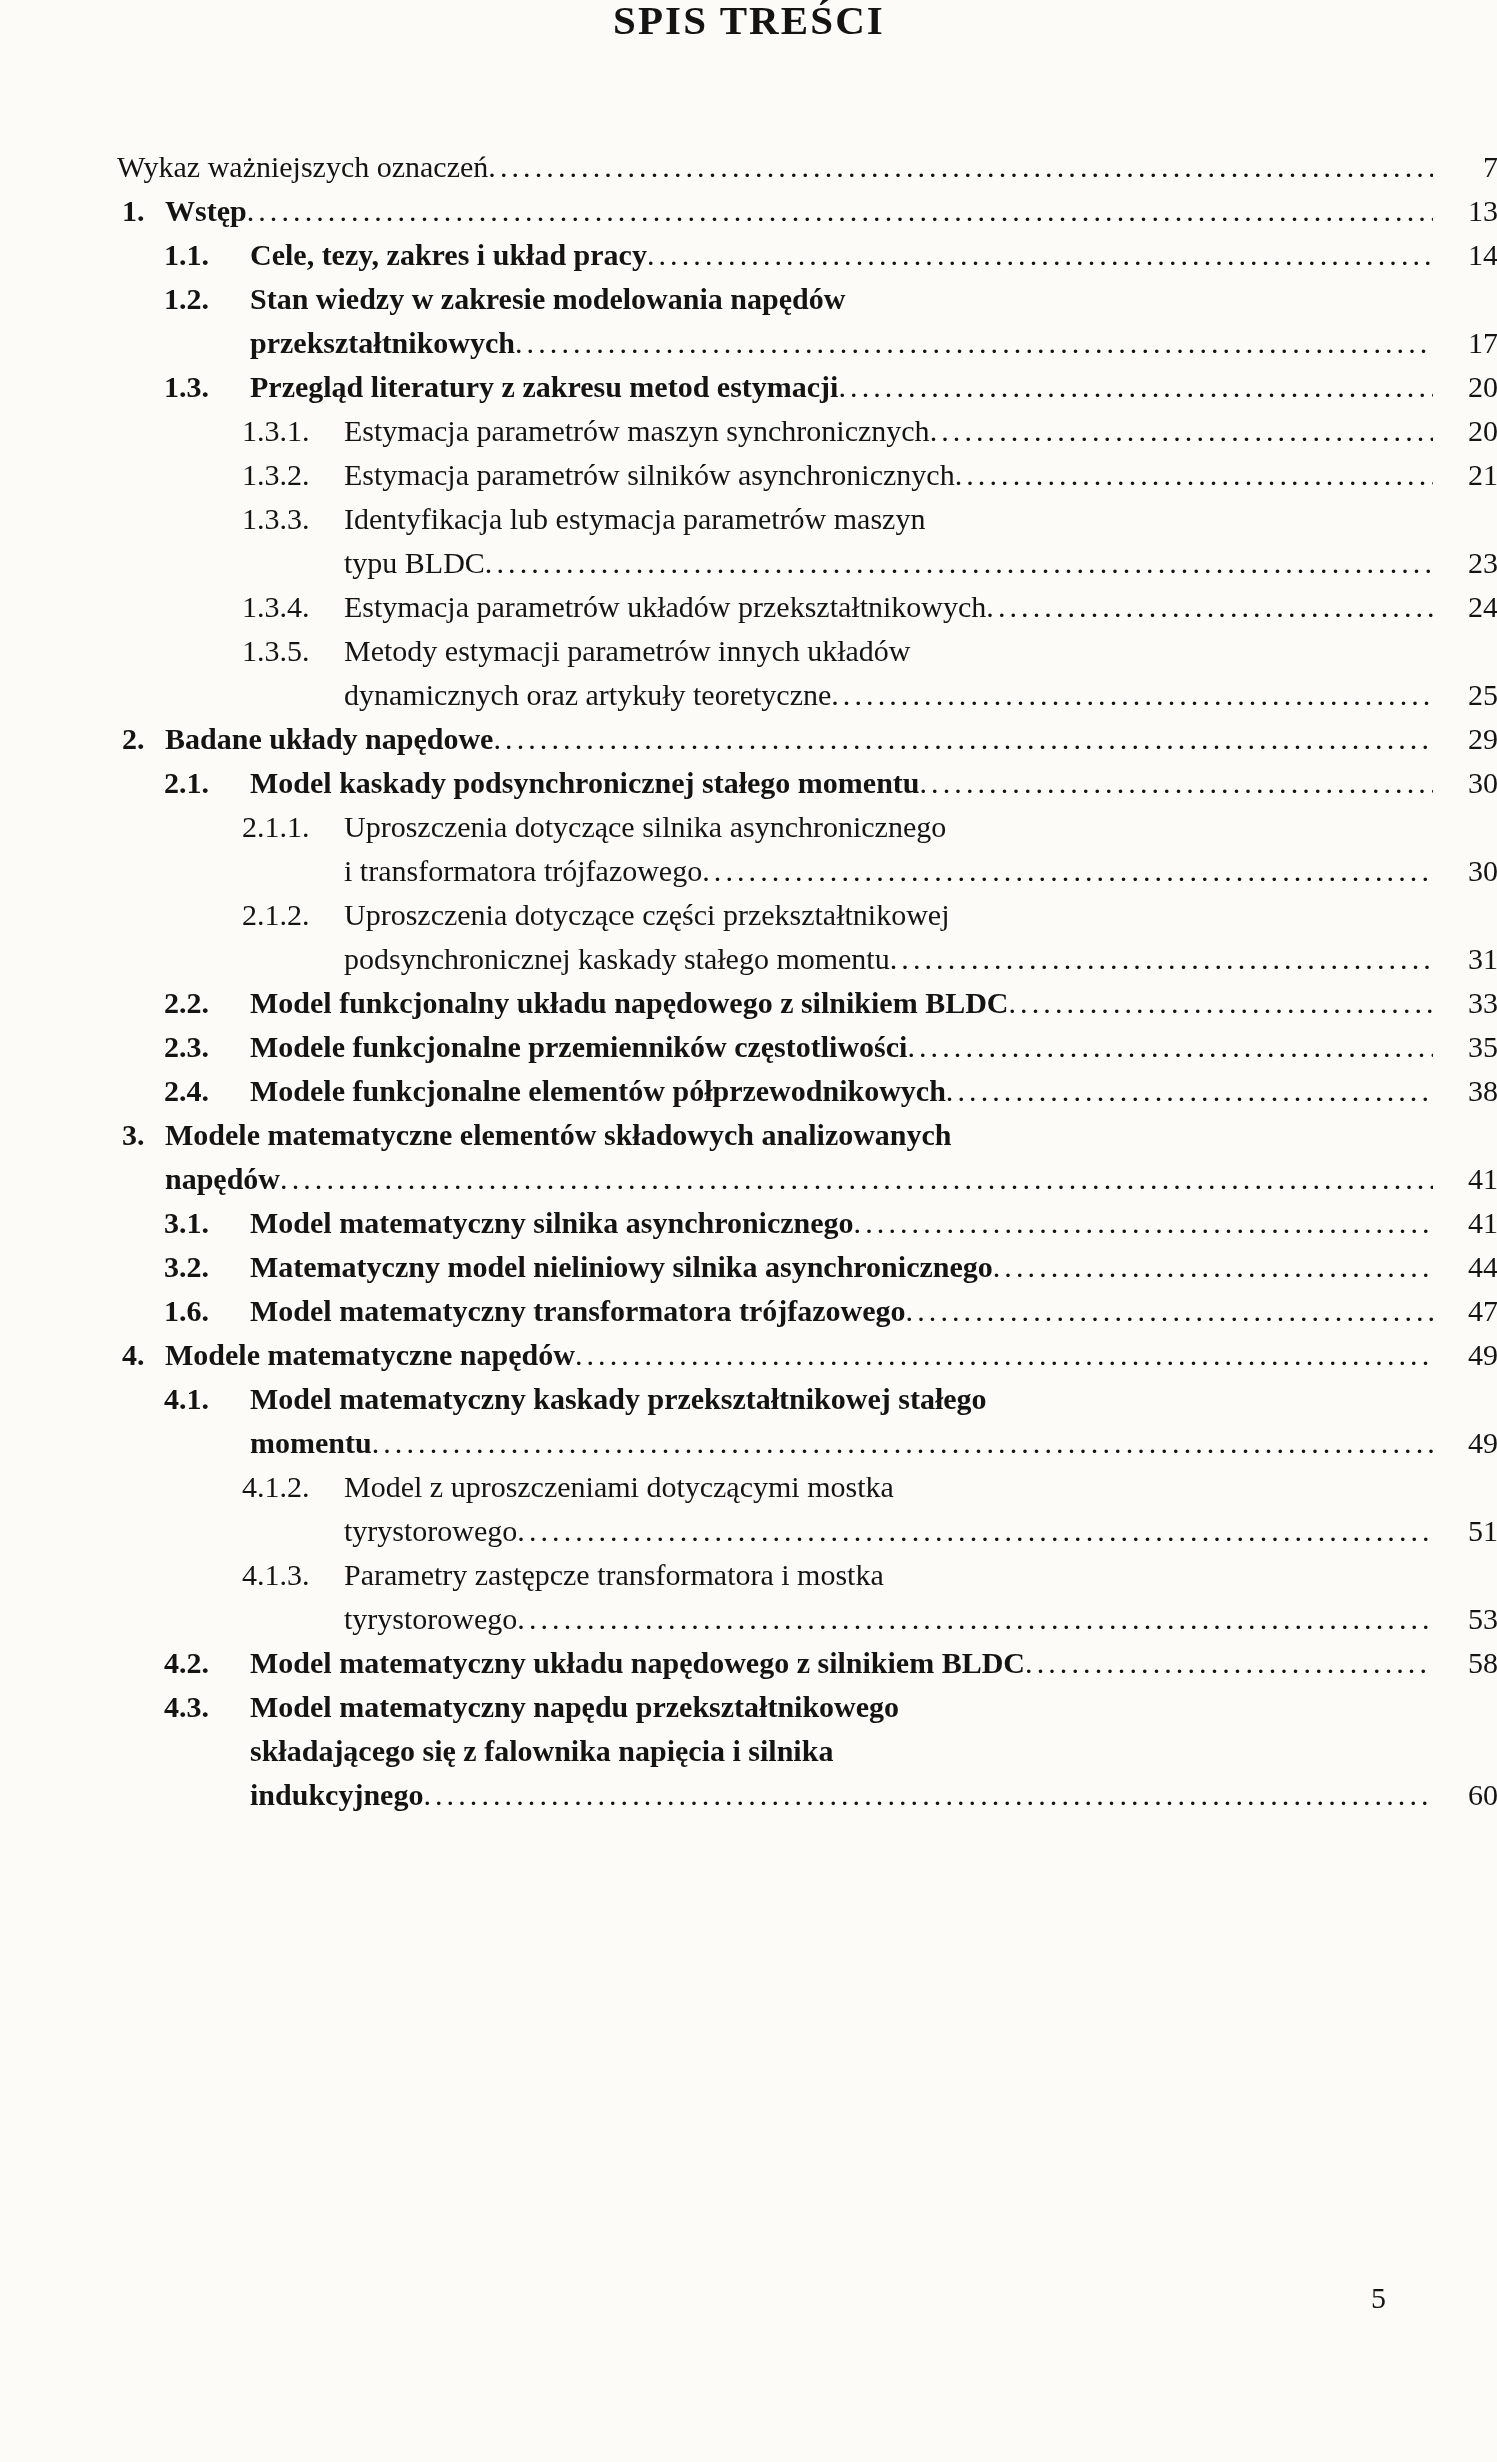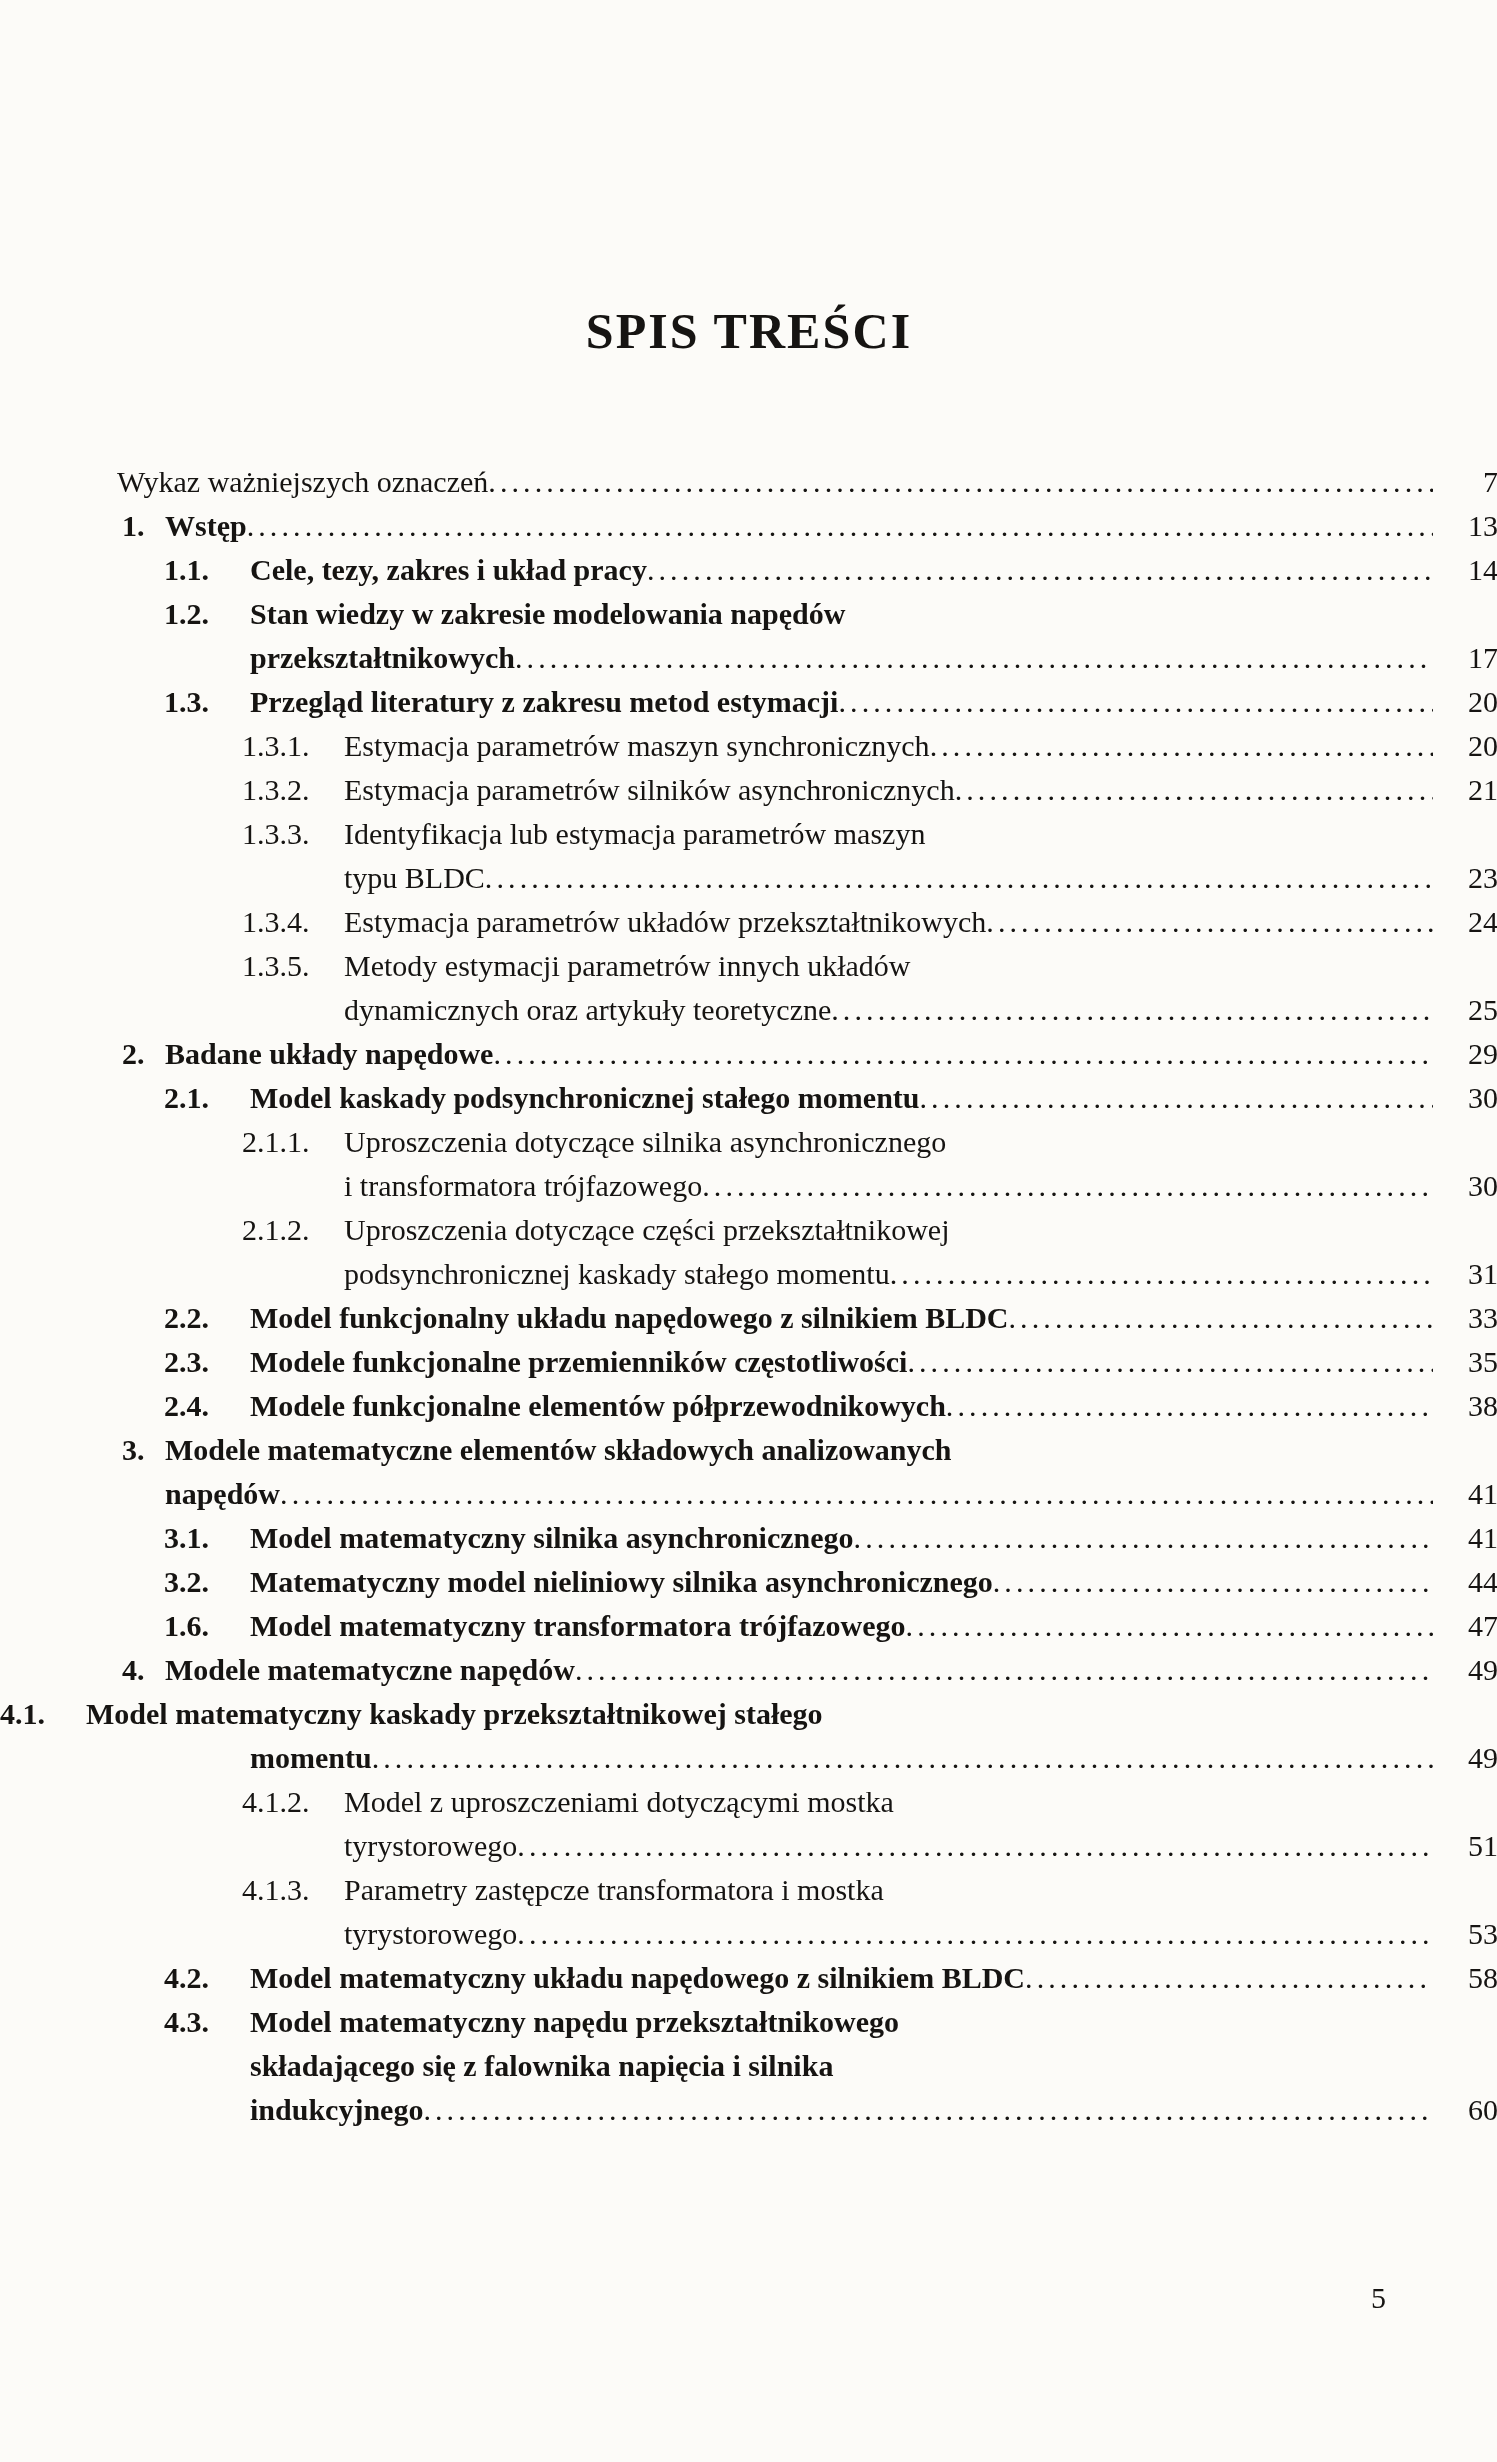--- a/index.html
+++ b/index.html
@@ -10,23 +10,22 @@
     width: 1498px;
     height: 2462px;
     background: #fcfbf8;
     color: #161412;
     font-family: "Liberation Serif", "DejaVu Serif", serif;
     position: relative;
     overflow: hidden;
   }
   .title {
     margin: 0;
-    padding-top: 306px;
     text-align: center;
-    font-size: 50px;
+    font-size: 41px;
     font-weight: 700;
     letter-spacing: 2.1px;
     line-height: 1;
   }
   .toc {
     margin-top: 104px;
     font-size: 30px;
     line-height: 44px;
   }
   .entry.bold .num,
@@ -264,21 +263,21 @@
       <div class="entry bold">
         <div class="line">
           <span class="num" style="margin-left: 122px; width: 43px;">4.</span>
           <span class="txt">Modele matematyczne napędów</span>
           <span class="dots"></span>
           <span class="pg">49</span>
         </div>
       </div>
       <div class="entry bold">
         <div class="line">
-          <span class="num" style="width: 86px;">4.1.</span>
+          <span class="num" style="margin-left: 164px; width: 86px;">4.1.</span>
           <span class="txt">Model matematyczny kaskady przekształtnikowej stałego</span>
         </div>
         <div class="line" style="padding-left: 250px;">
           <span class="txt">momentu</span>
           <span class="dots"></span>
           <span class="pg">49</span>
         </div>
       </div>
       <div class="entry">
         <div class="line">

